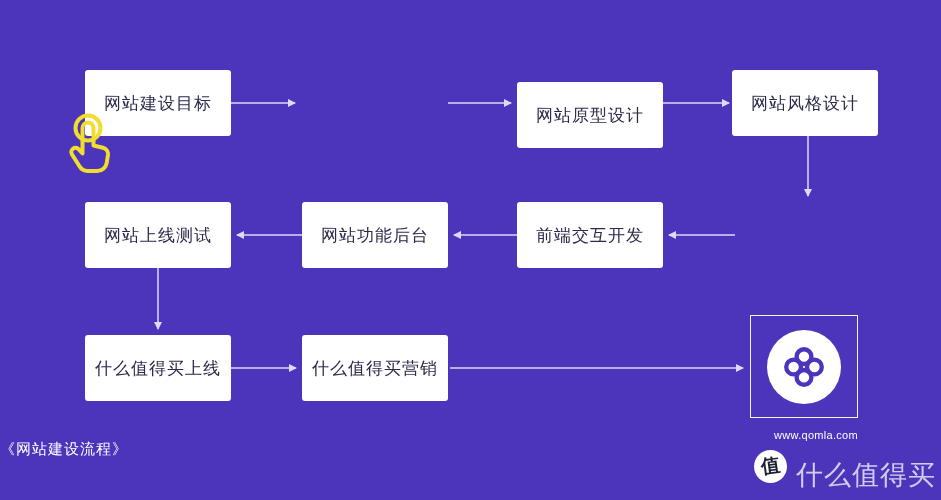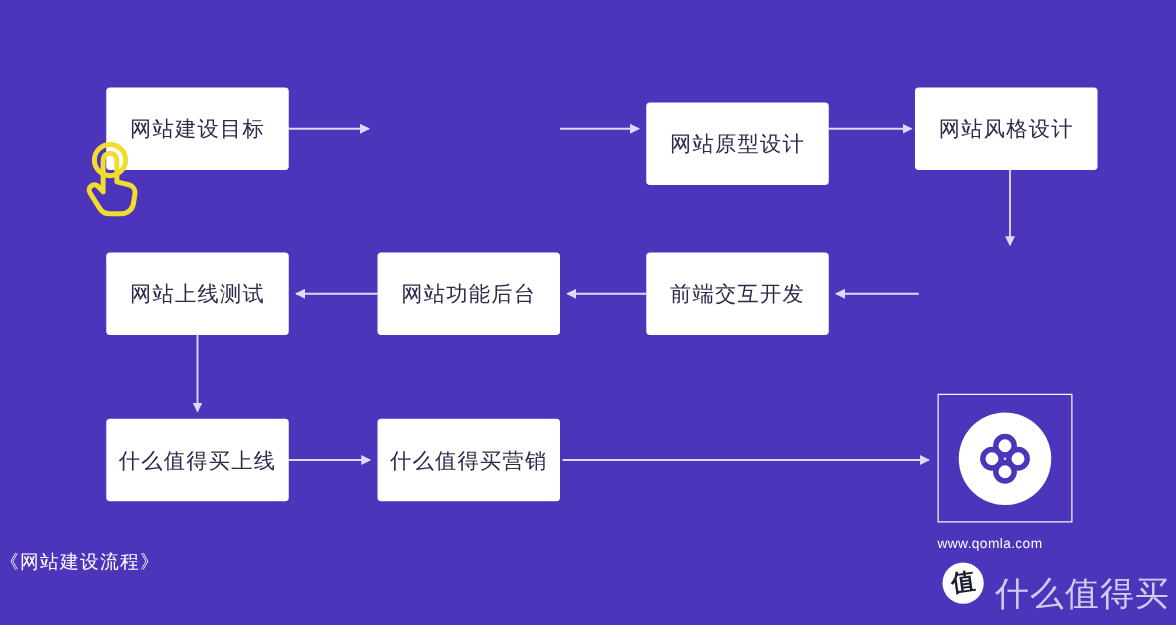--- a/index.html
+++ b/index.html
@@ -57,21 +57,21 @@
     background: #ffffff;
     display: flex;
     align-items: center;
     justify-content: center;
   }
   .logo-url {
     position: absolute;
     left: 750px;
     top: 429px;
     width: 108px;
-    text-align: left;
+    text-align: right;
     color: #ffffff;
     font-size: 11px;
     letter-spacing: 0.3px;
   }
   .caption {
     position: absolute;
     left: 0;
     top: 440px;
     width: 100%;
     text-align: left;

